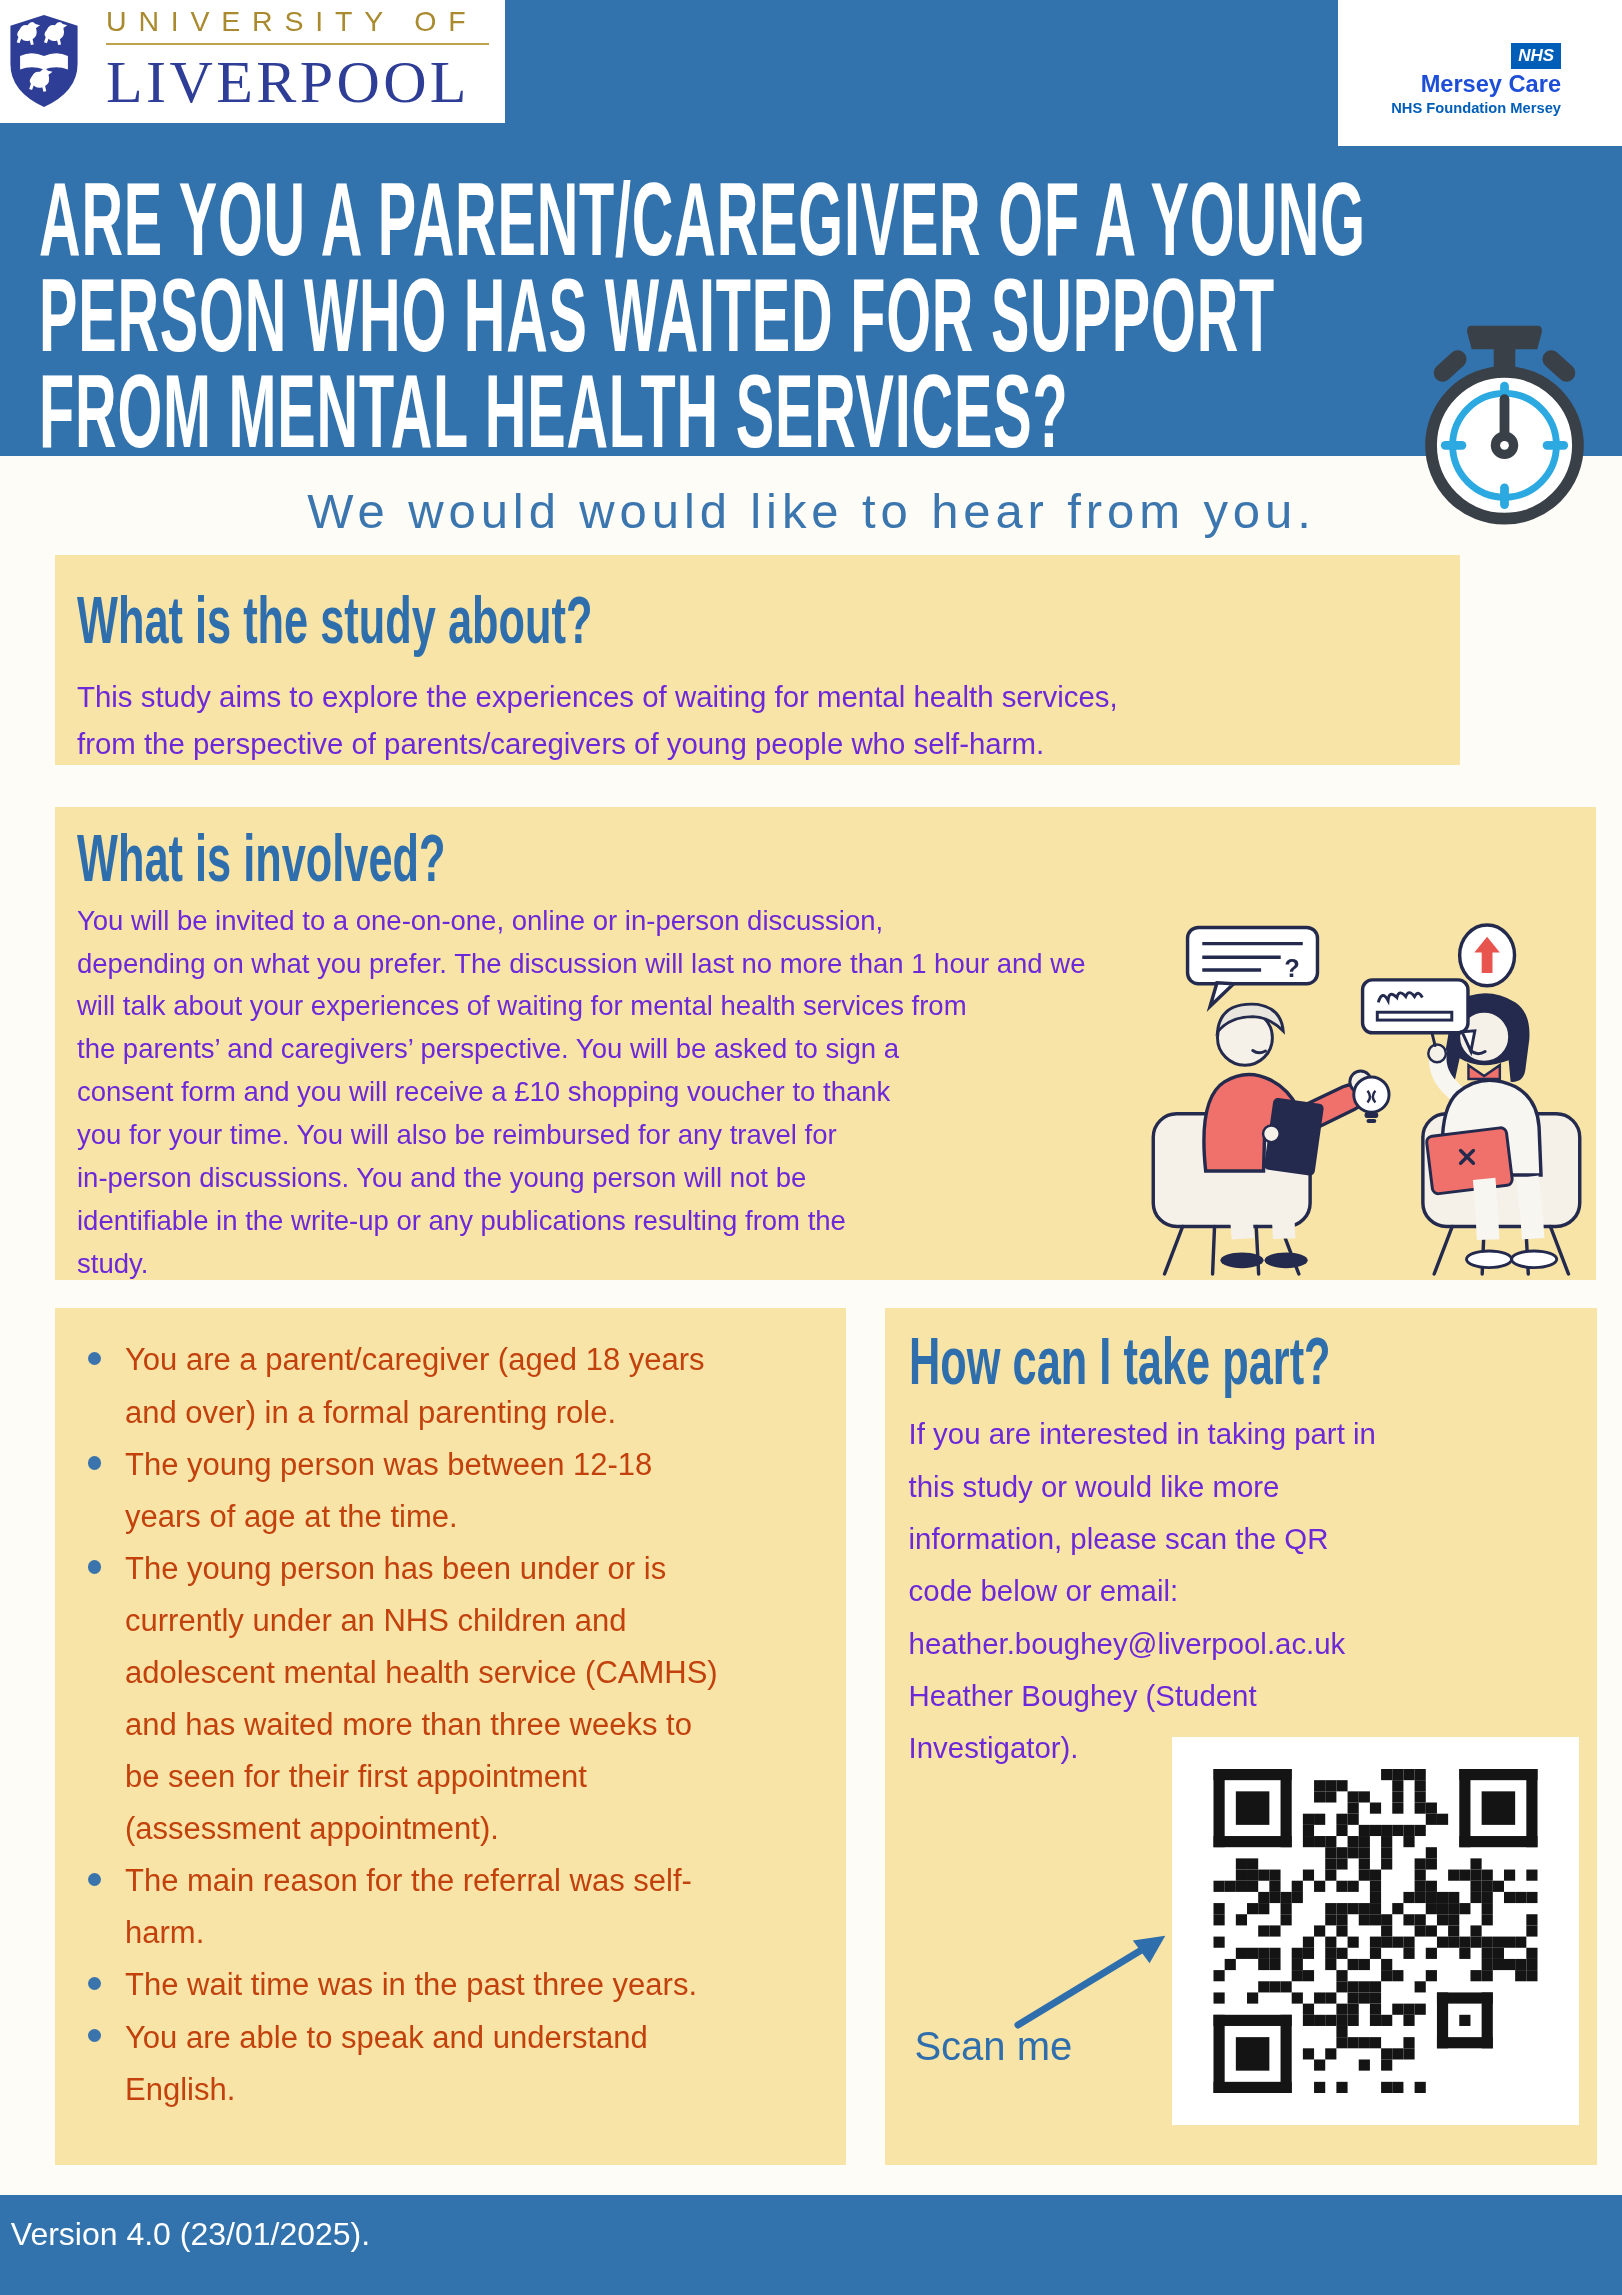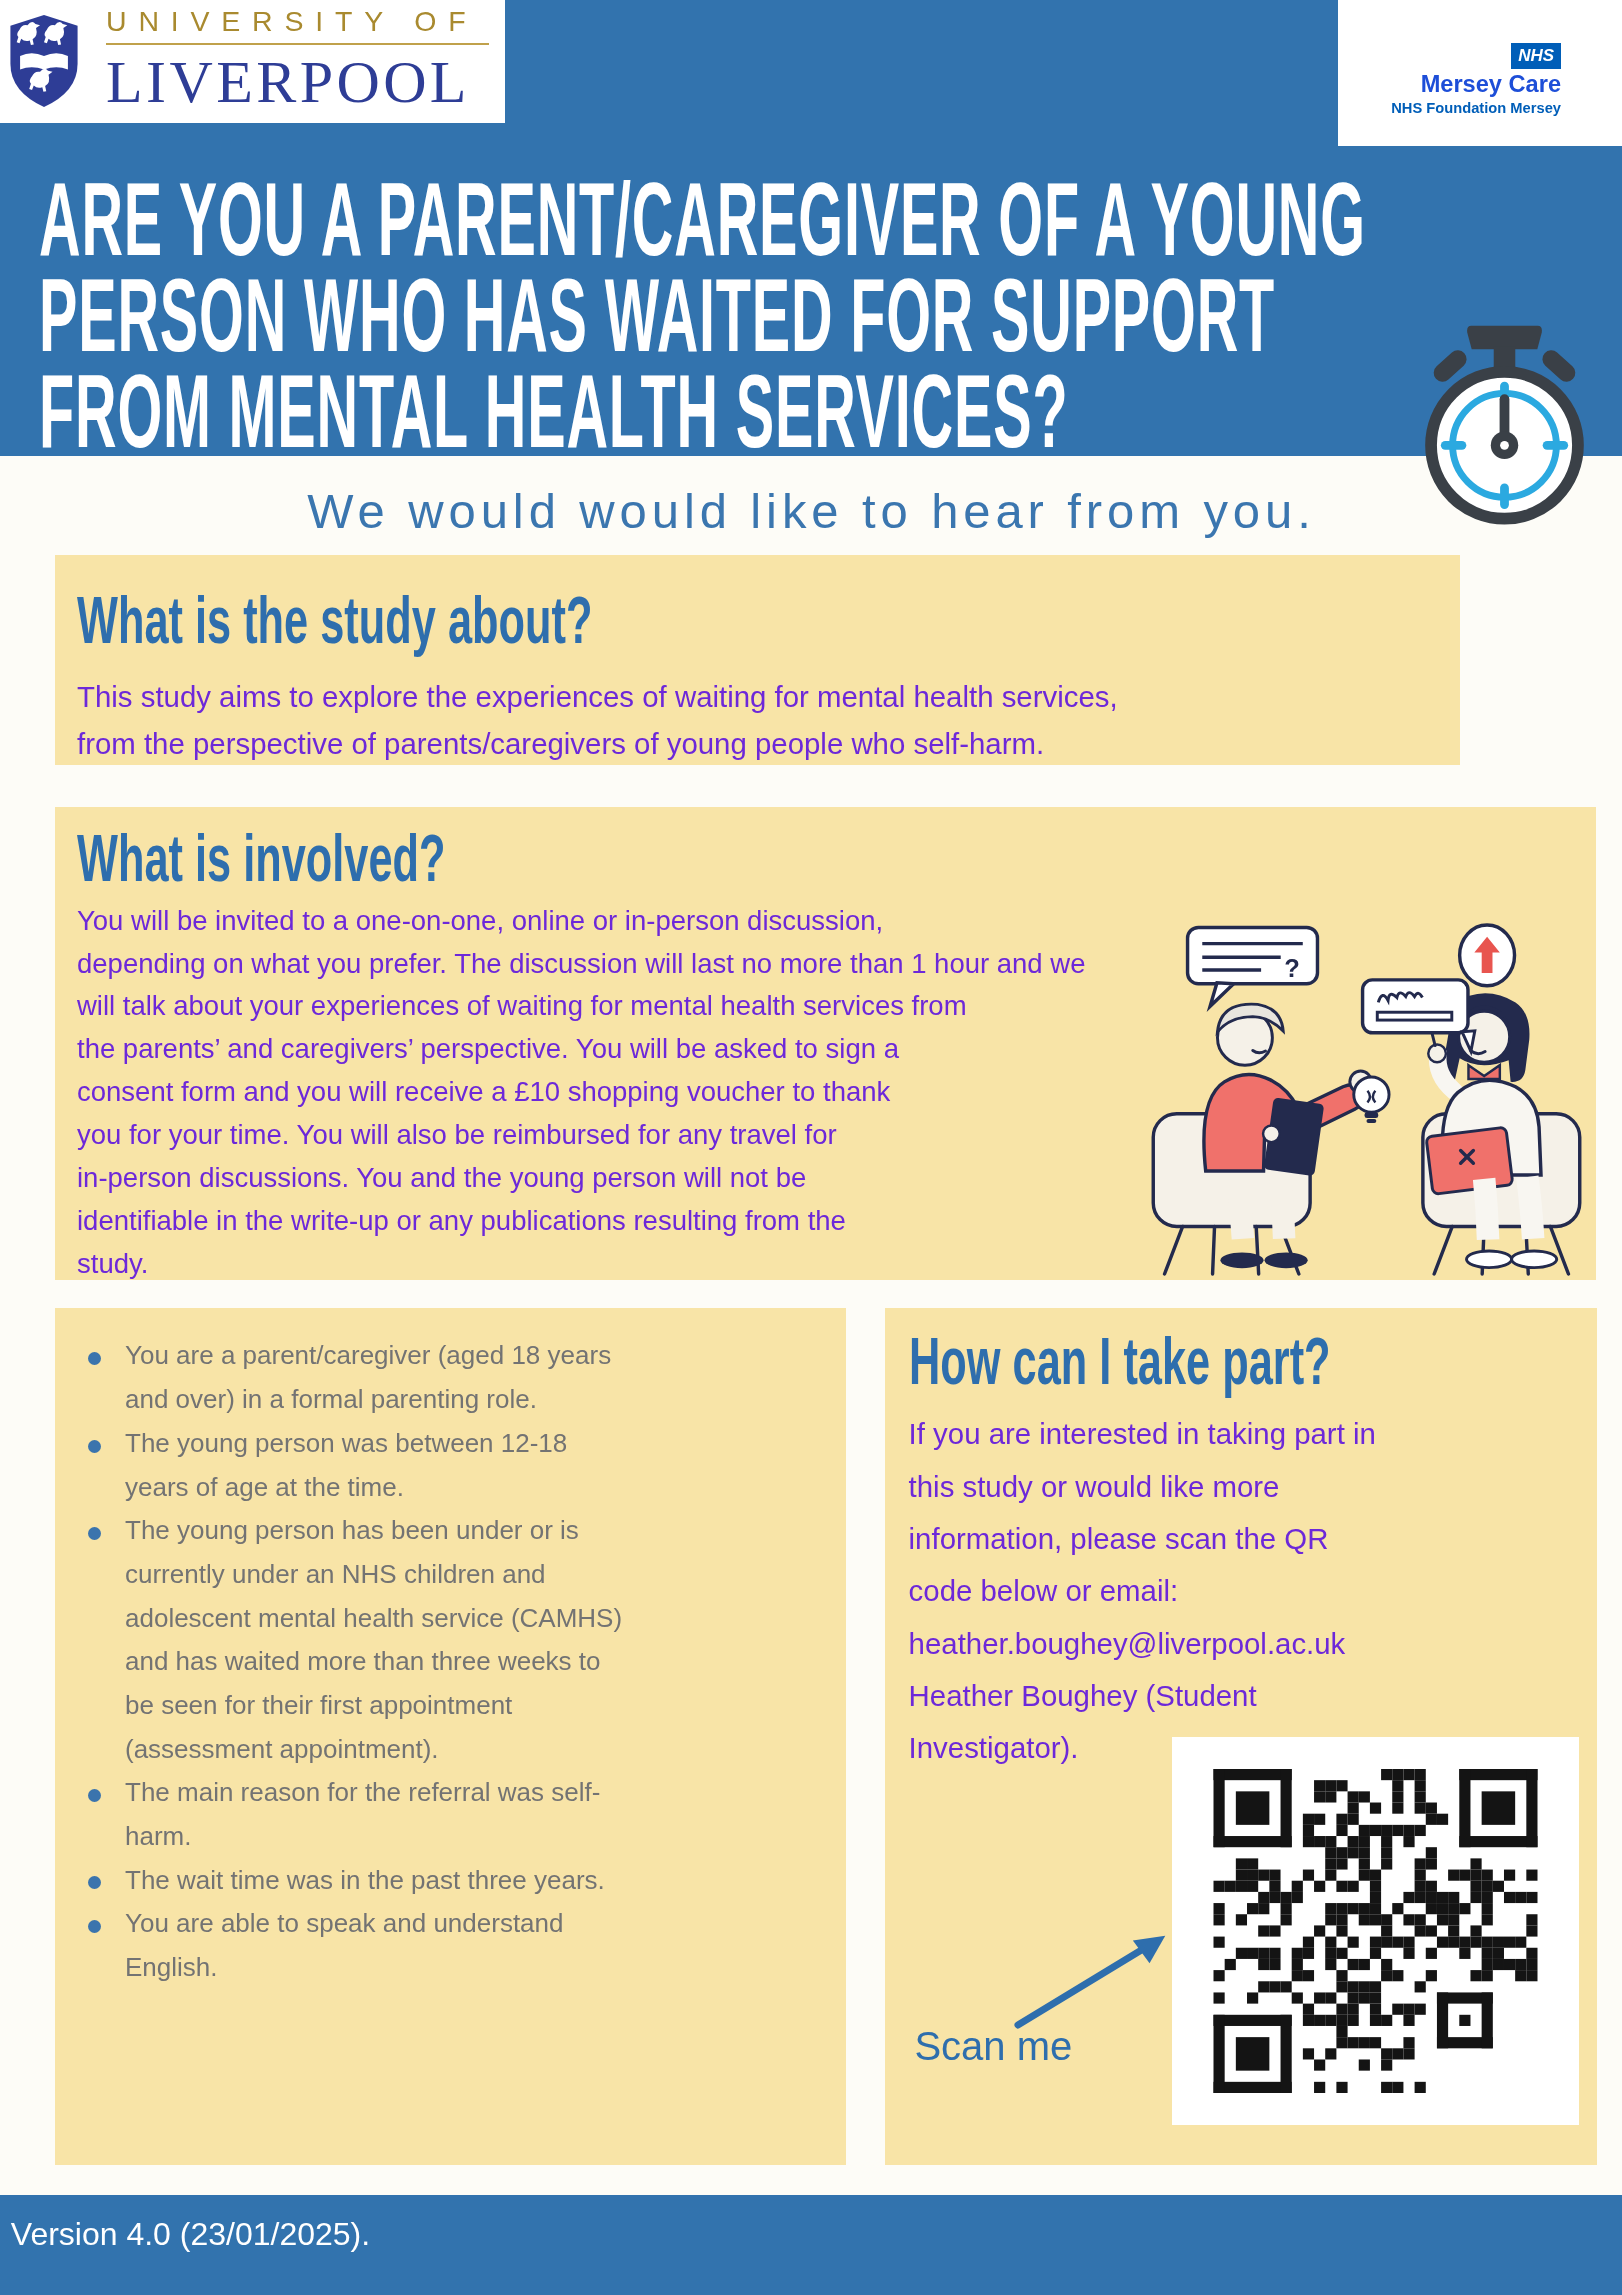--- a/index.html
+++ b/index.html
@@ -38,22 +38,22 @@
   .panel-title-wrap{height:75px;}
   .panel-about .panel-title-wrap{height:82px;}
   .panel-title{display:inline-block;white-space:nowrap;font-weight:bold;font-size:51px;
                color:#2E6EAD;letter-spacing:0px;transform:scale(0.85,1.3);transform-origin:left top;}
   .body-text{white-space:pre-line;color:#6d28d9;}
   .panel-about .body-text{font-size:29.4px;line-height:1.6;margin-top:8.8px;}
   .panel-involved .body-text{font-size:27.5px;line-height:1.56;margin-top:4.9px;}
   .panel-how .body-text{font-size:29.4px;line-height:1.78;margin-top:10.8px;}
   
   .bullet-list{list-style:none;margin:11.8px 0 0 0;padding:0;}
-  .bullet-list li{position:relative;padding-left:48px;font-size:26px;line-height:1.68;
-                  color:#737373;white-space:pre-line;}
+  .bullet-list li{position:relative;padding-left:48px;font-size:31px;line-height:1.68;
+                  color:#c2410c;white-space:pre-line;}
   .bullet-list li::before{content:"";position:absolute;left:10.8px;top:17.7px;width:13.2px;height:13.2px;
                   border-radius:50%;background:#3B74AD;}
   
   .illustration{position:absolute;right:3.9px;bottom:0;}
   
   .qr-frame{position:absolute;left:287px;top:429px;width:407px;height:388px;background:#ffffff;
             display:flex;align-items:center;justify-content:center;}
   .qr-frame svg{width:343px;height:324px;}
   .scan-me{position:absolute;left:29.4px;top:716px;font-size:40px;color:#2E6EAD;}
   .scan-arrow{position:absolute;left:128px;top:604px;}

